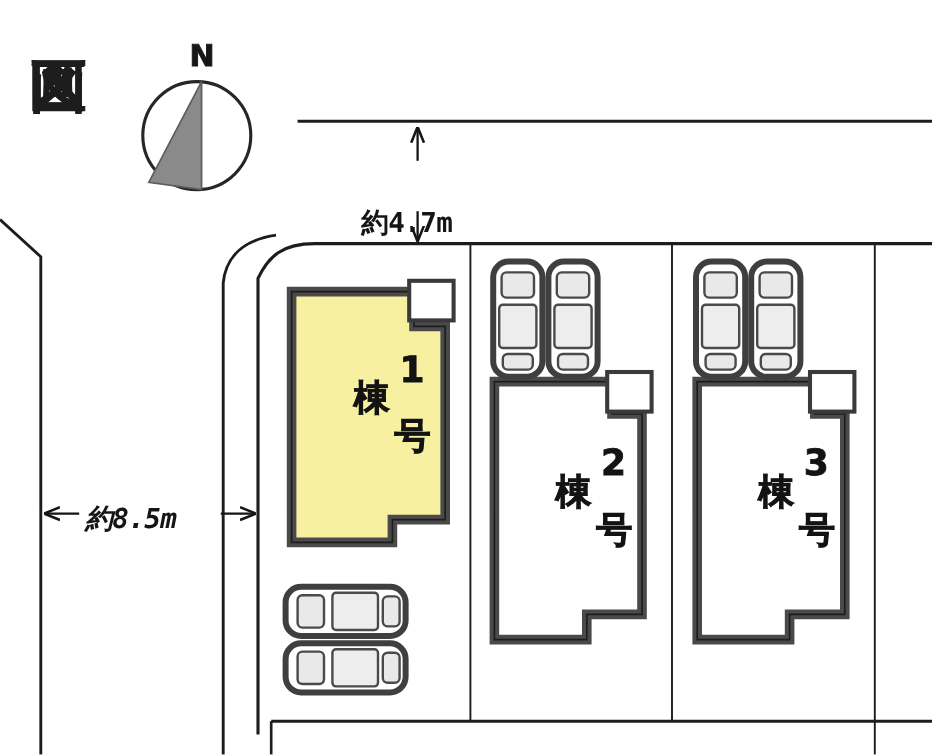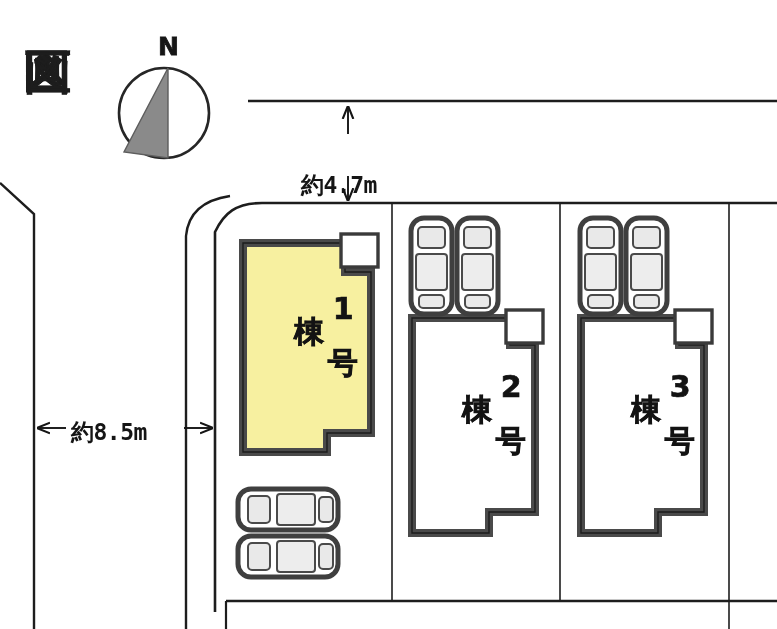--- a/index.html
+++ b/index.html
@@ -60,20 +60,21 @@
     letter-spacing: -0.5px;
   }
   #dim-top-label {
     left: 301px;
     top: 142px;
     margin-top: 28px;
   }
   #dim-left-label {
     left: 71px;
     top: 417px;
+    font-style: italic;
   }
   .bldg-label {
     position: absolute;
     font-family: "DejaVu Sans", sans-serif;
     font-size: 30px;
     font-weight: 700;
     line-height: 1.13;
     color: #131313;
     writing-mode: vertical-rl;
     text-orientation: upright;

